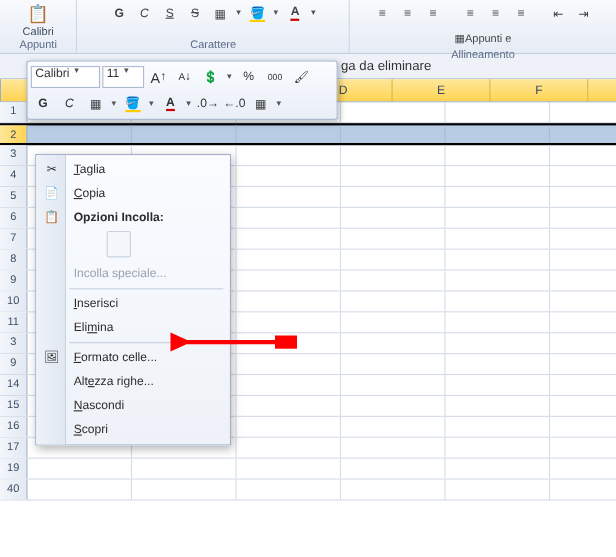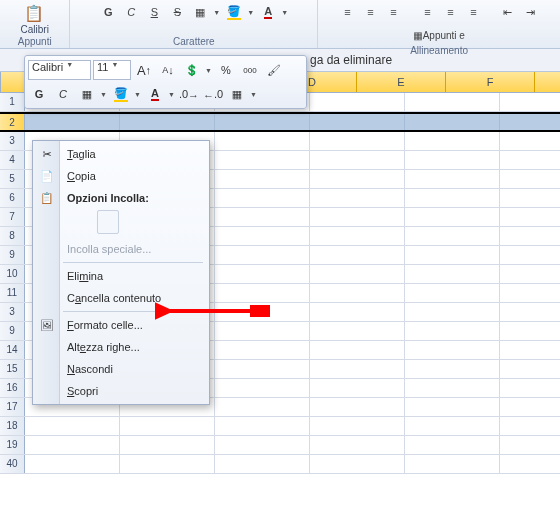--- a/index.html
+++ b/index.html
@@ -263,29 +263,20 @@
   <div class="row">
       <div class="rh">17</div>
       <div class="cell"></div>
       <div class="cell"></div>
       <div class="cell"></div>
       <div class="cell"></div>
       <div class="cell"></div>
       <div class="cell"></div>
     </div>
   <div class="row">
-      <div class="rh">18</div>
-      <div class="cell"></div>
-      <div class="cell"></div>
-      <div class="cell"></div>
-      <div class="cell"></div>
-      <div class="cell"></div>
-      <div class="cell"></div>
-    </div>
-  <div class="row">
       <div class="rh">19</div>
       <div class="cell"></div>
       <div class="cell"></div>
       <div class="cell"></div>
       <div class="cell"></div>
       <div class="cell"></div>
       <div class="cell"></div>
     </div>
   <div class="row">
       <div class="rh">40</div>
@@ -340,22 +331,22 @@
   <div class="iconcol"></div>
   <ul>
     <li><span class="ico">✂</span><span class="u">T</span>aglia</li>
     <li><span class="ico">📄</span><span class="u">C</span>opia</li>
     <li class="heading"><span class="ico">📋</span><span>Opzioni Incolla:</span></li>
     <li style="height:28px">
         <div class="paste-ico"></div>
       </li>
     <li class="disabled"><span>Incolla speciale...</span></li>
     <hr>
+    <li><span class="u">I</span>nserisci</li>
     <li>Eli<span class="u">m</span>ina</li>
-    <li>C<span class="u">a</span>ncella contenuto</li>
     <hr>
     <li><span class="ico">🖼</span><span class="u">F</span>ormato celle...</li>
     <li>Alt<span class="u">e</span>zza righe...</li>
     <li><span class="u">N</span>ascondi</li>
     <li><span class="u">S</span>copri</li>
   </ul>
 </div>
 
 <svg class="arrow" width="120" height="30">
   <defs>

